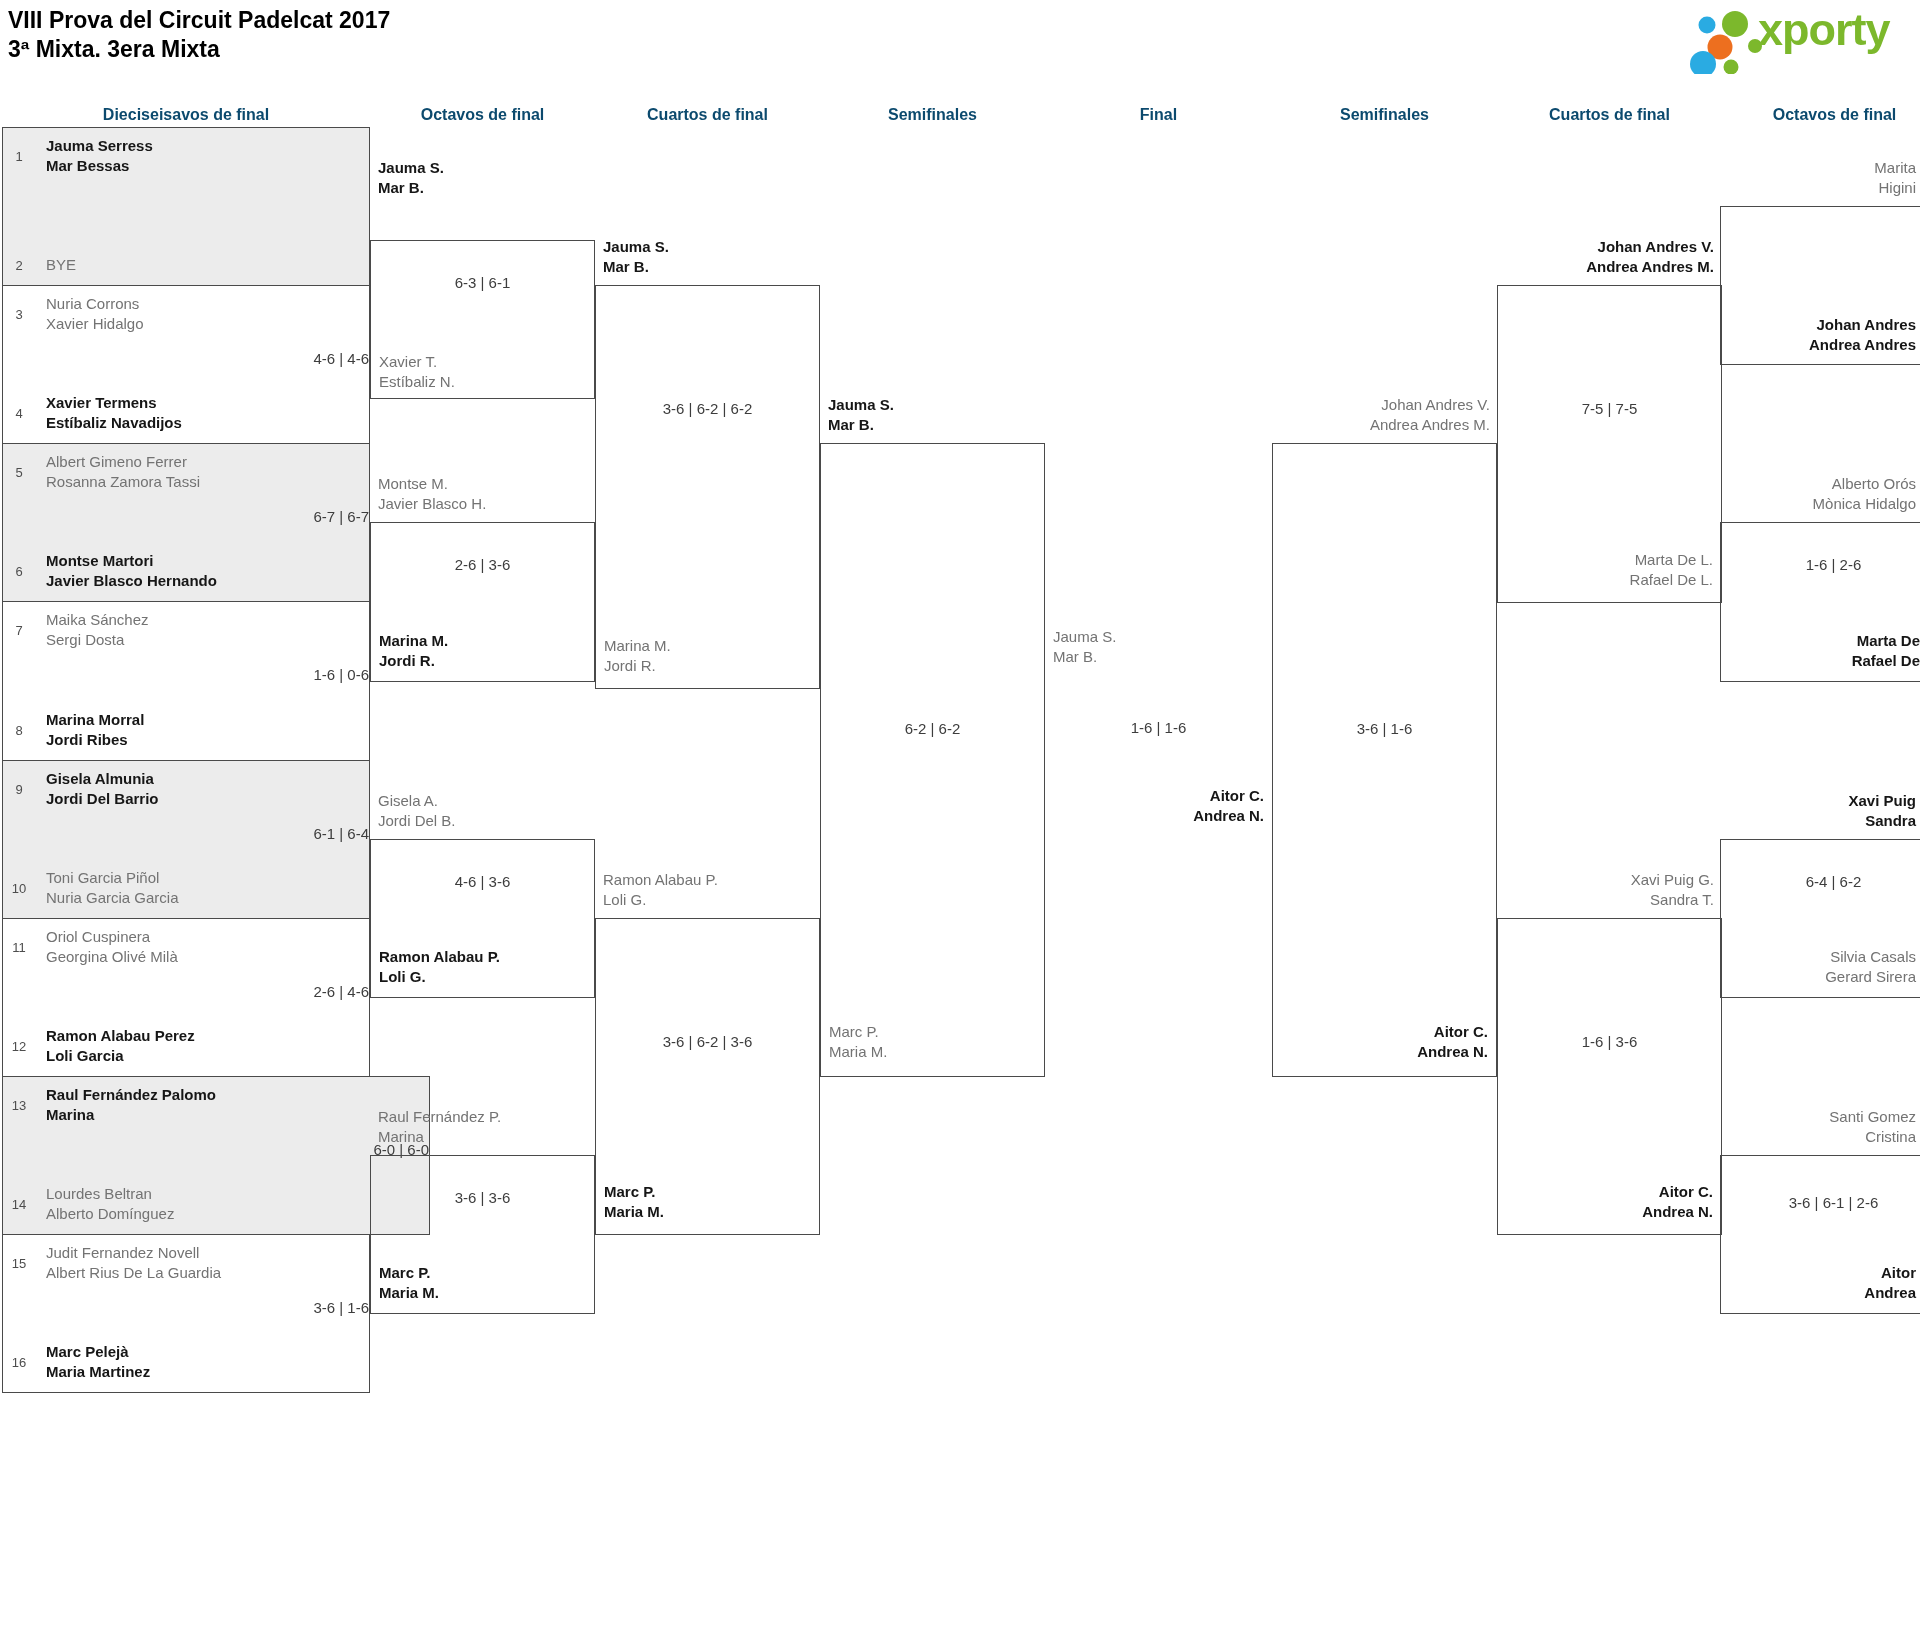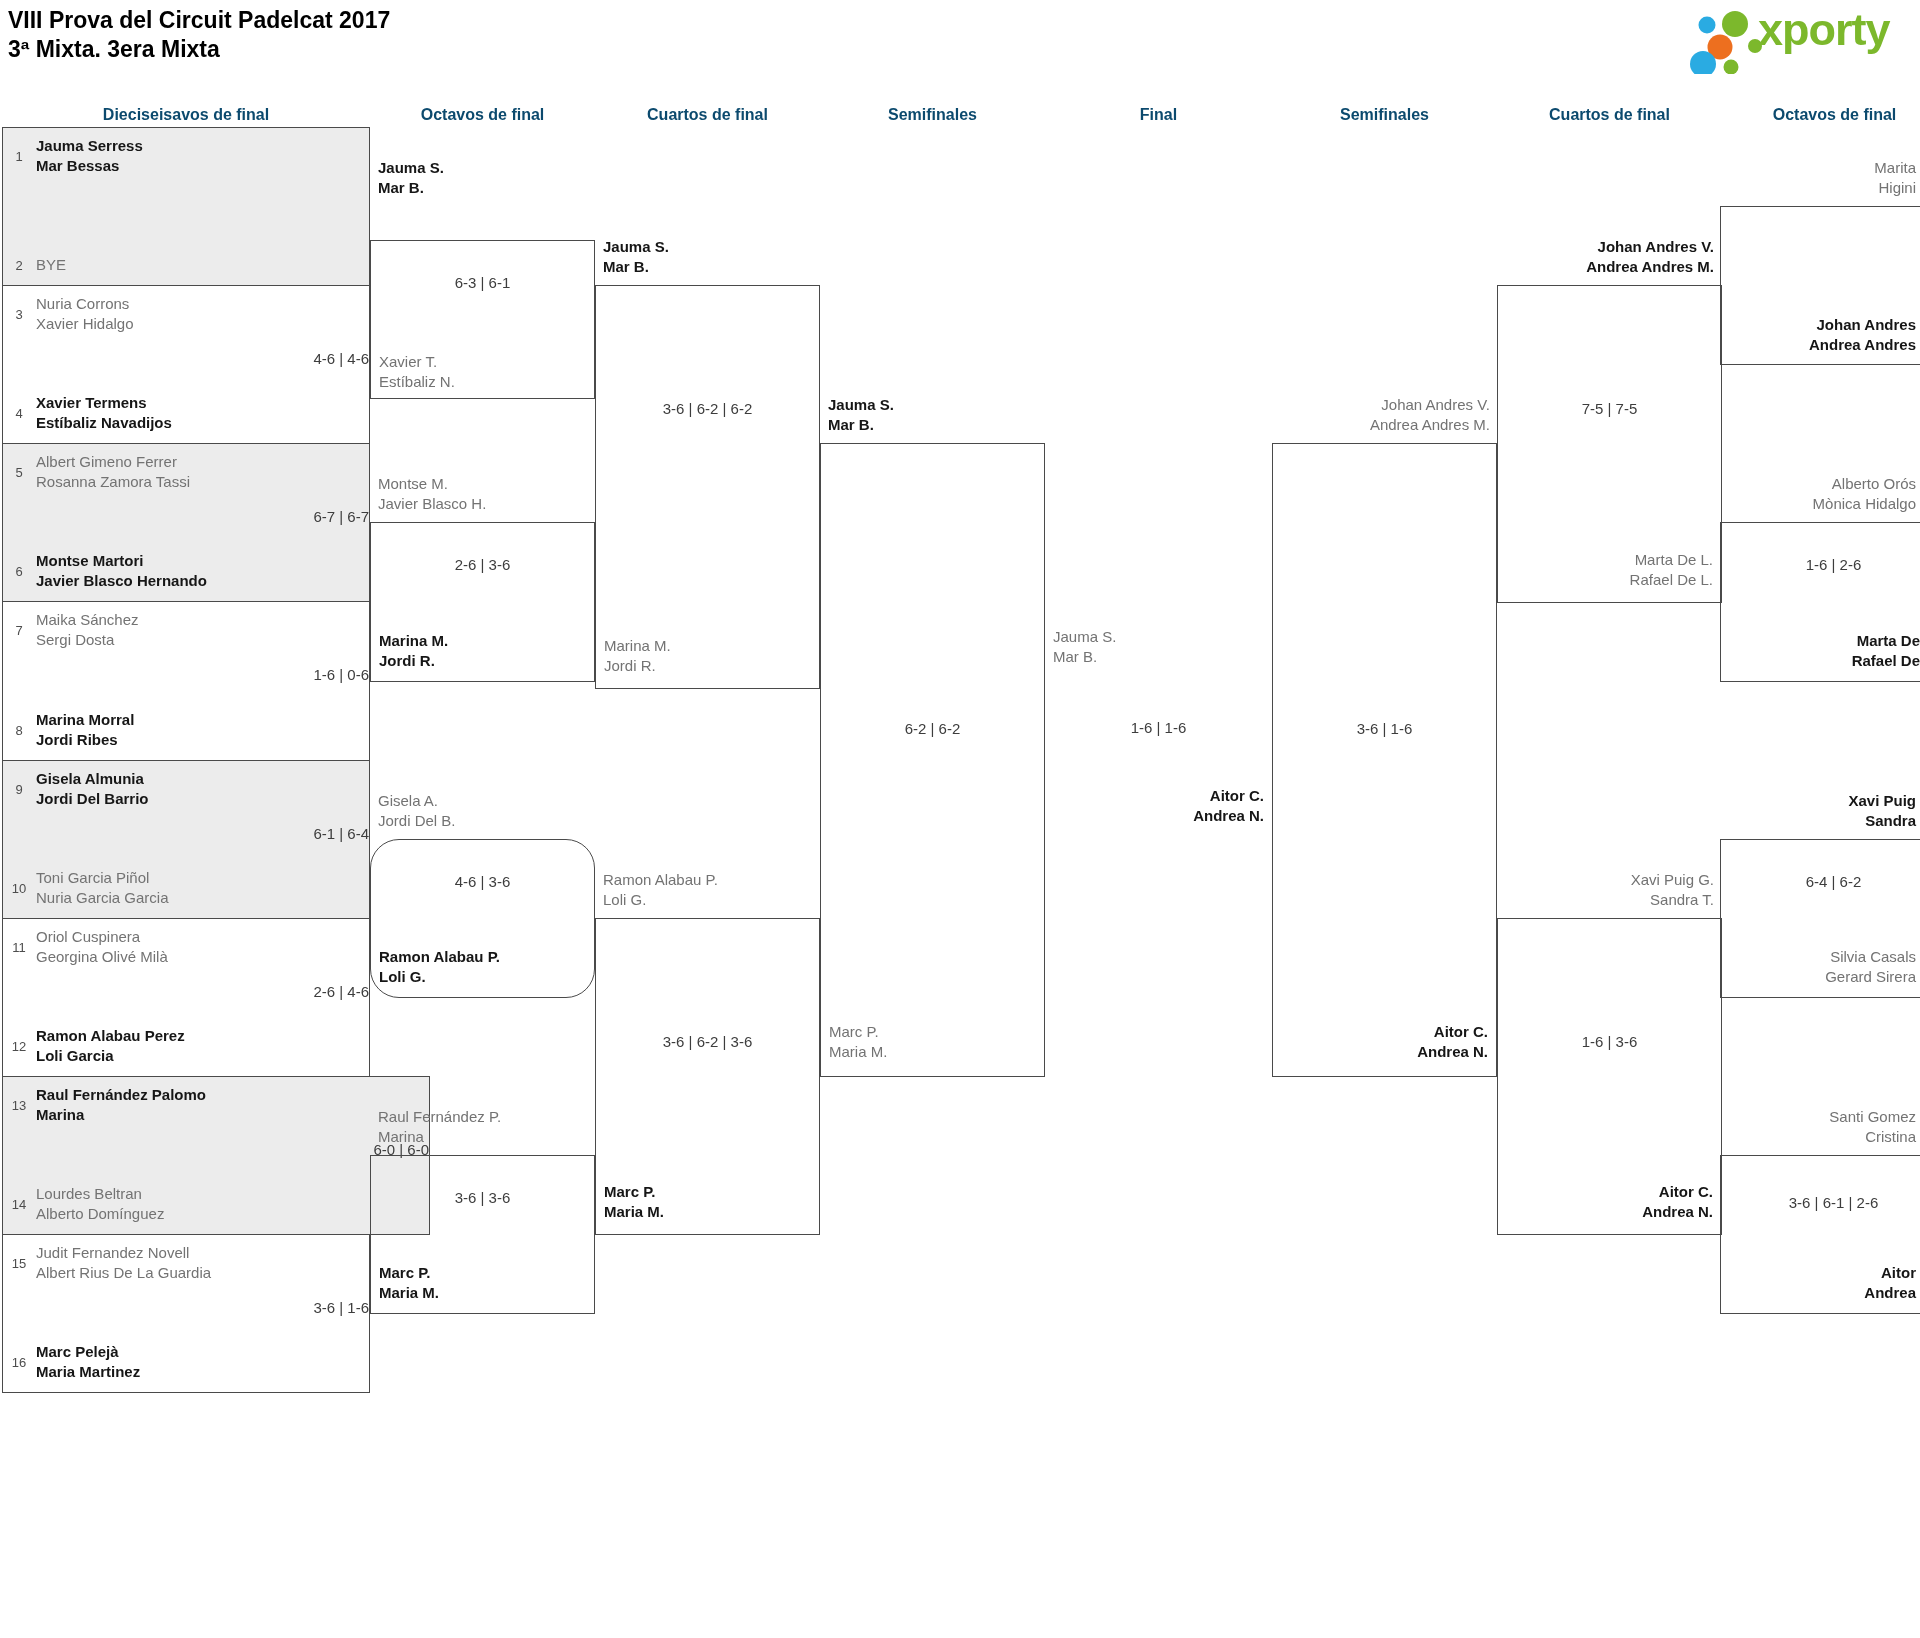--- a/index.html
+++ b/index.html
@@ -9,21 +9,21 @@
   .title-line{font-size:23px;font-weight:700;line-height:29px;color:#000;}
   .hdr{position:absolute;top:106px;font-size:16px;font-weight:600;text-align:center;color:#0c4a6e;}
   .box{position:absolute;border:1px solid #4a4a4a;box-sizing:border-box;background:#fff;}
   .box.shaded{background:#ececec;}
   .mbox{position:absolute;border:1px solid #4a4a4a;box-sizing:border-box;background:transparent;}
   .nm{font-size:15px;line-height:20px;color:#737373;white-space:pre-line;}
   .nm.win{color:#161616;font-weight:700;}
   .score{font-size:15px;color:#3d3d3d;white-space:nowrap;}
   .seed{font-size:13px;color:#4d4d4d;width:24px;text-align:center;flex:none;}
   .team{position:absolute;left:0;right:0;display:flex;align-items:center;padding-left:4px;}
-  .team .nm{margin-left:5px;}
+  .team .nm{margin-left:15px;}
   .t-top{top:8px;}
   .t-bot{bottom:10px;}
   .r32score{position:absolute;left:0;right:0;top:64px;text-align:right;}
   .mscore{position:absolute;left:0;right:0;text-align:center;}
   .ra{text-align:right;}
   .logo{position:absolute;left:1684px;top:2px;width:236px;height:72px;}
   .logo-text{position:absolute;left:74px;top:2px;font-size:45px;font-weight:800;letter-spacing:-1px;color:#7cb82c;}
 </style>
 </head>
 <body>
@@ -169,21 +169,21 @@
   </div>
   <div class="nm abs" style="left:378px;top:474px;">Montse M.
 Javier Blasco H.</div>
   <div class="mbox" style="left:370px;top:522px;width:225px;height:160px;">
     <div class="mscore score" style="top:33px;">2-6 | 3-6</div>
     <div class="nm abs win" style="left:8px;bottom:10px;">Marina M.
 Jordi R.</div>
   </div>
   <div class="nm abs" style="left:378px;top:791px;">Gisela A.
 Jordi Del B.</div>
-  <div class="mbox" style="left:370px;top:839px;width:225px;height:159px;border-radius:29px;">
+  <div class="mbox" style="left:370px;top:839px;width:225px;height:159px;">
     <div class="mscore score" style="top:33px;">4-6 | 3-6</div>
     <div class="nm abs win" style="left:8px;bottom:10px;">Ramon Alabau P.
 Loli G.</div>
   </div>
   <div class="nm abs" style="left:378px;top:1107px;">Raul Fernández P.
 Marina</div>
   <div class="mbox" style="left:370px;top:1155px;width:225px;height:159px;">
     <div class="mscore score" style="top:33px;">3-6 | 3-6</div>
     <div class="nm abs win" style="left:8px;bottom:10px;">Marc P.
 Maria M.</div>

